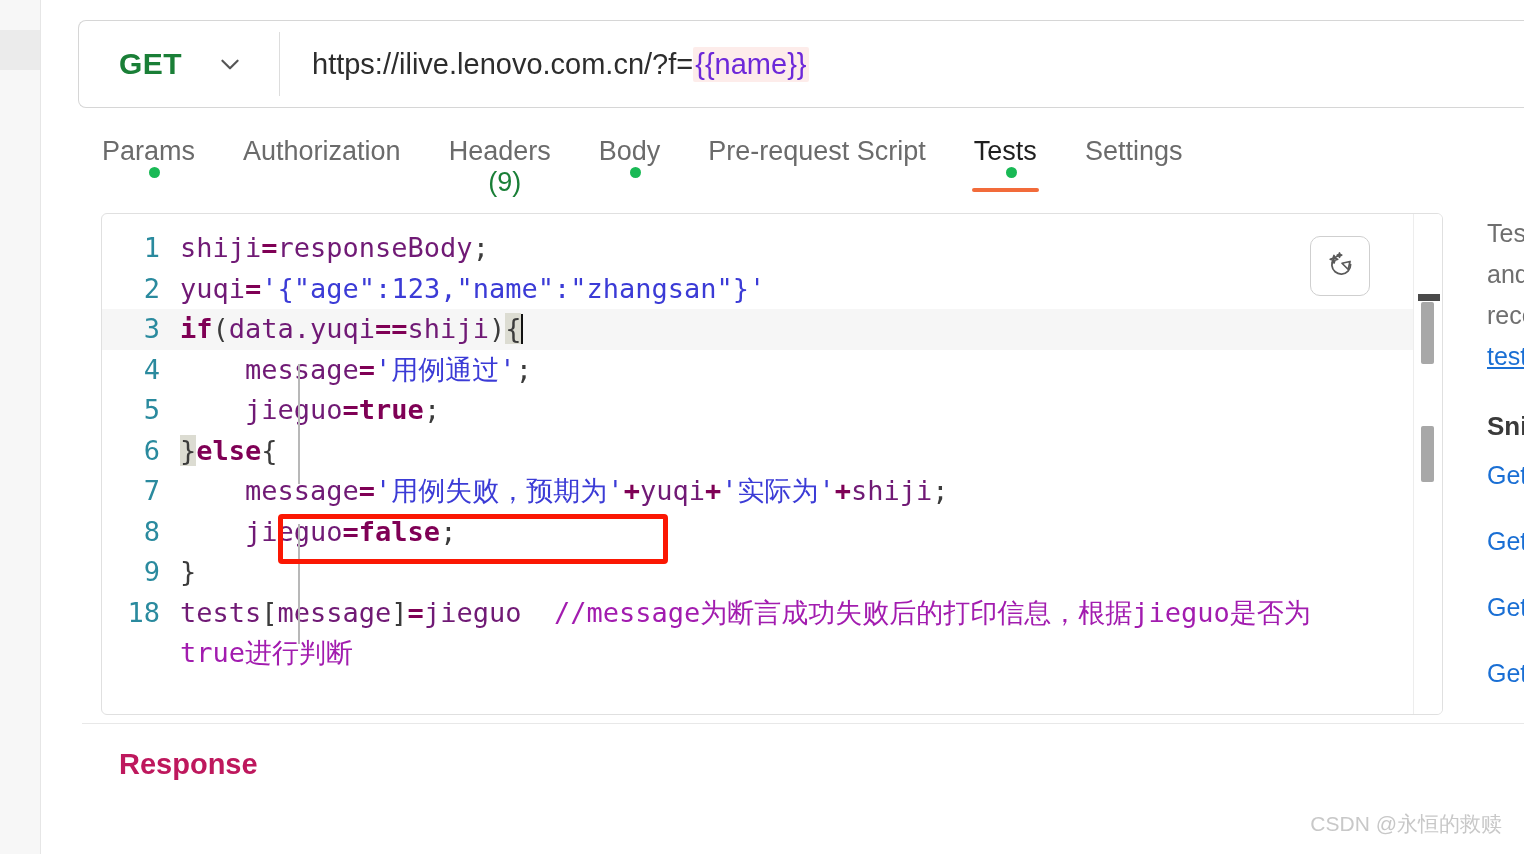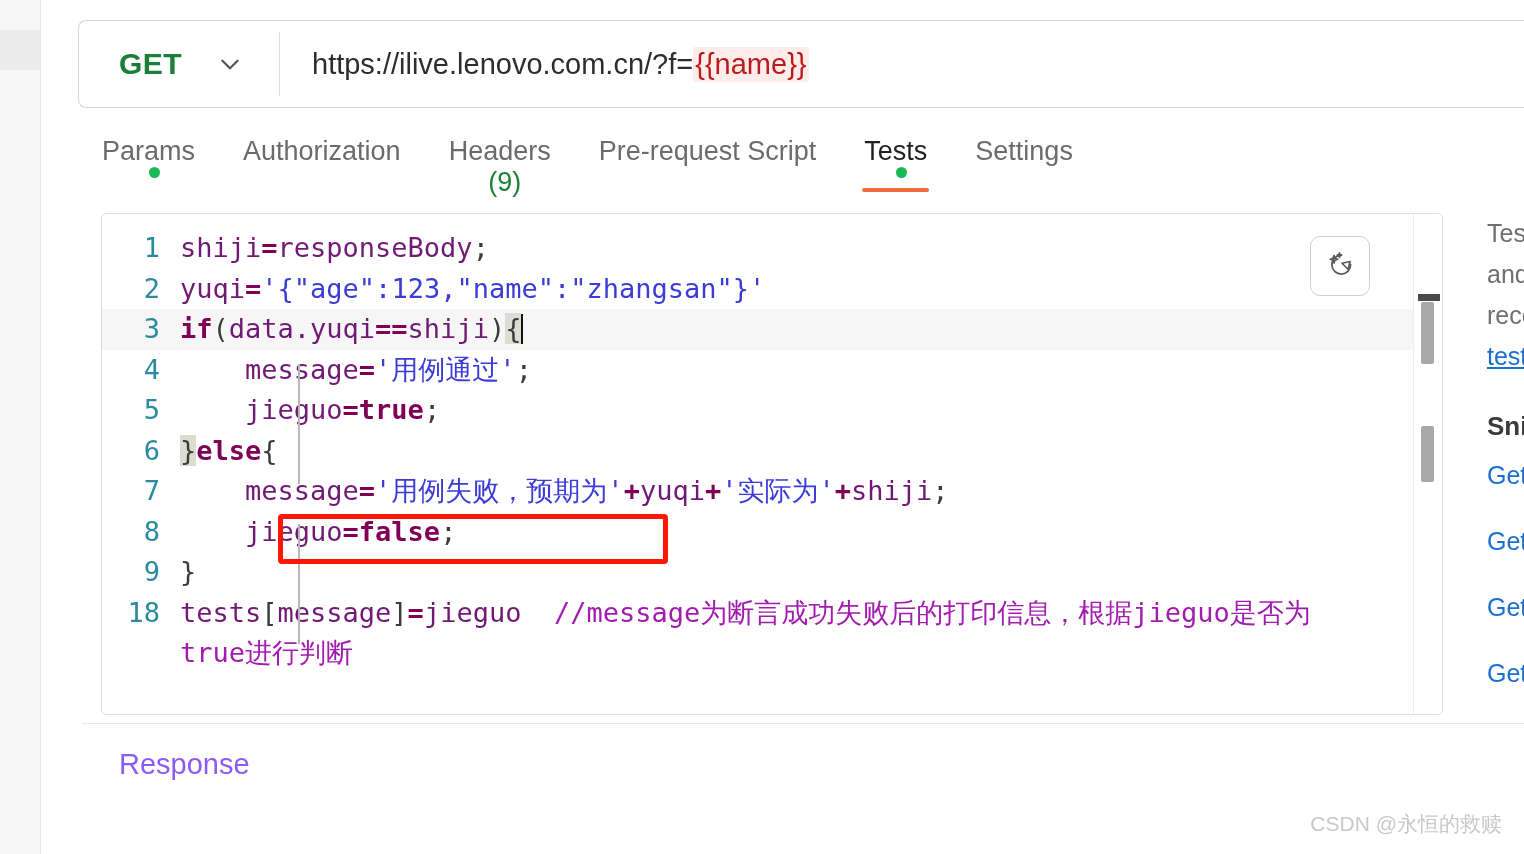--- a/index.html
+++ b/index.html
@@ -51,21 +51,21 @@
     width:1px;height:64px;background:#dddddd;
   }
   #url-input{
     flex:1;height:100%;display:flex;align-items:center;
     padding-left:32px;box-sizing:border-box;
     font-size:29px;color:#2b2b2b;white-space:nowrap;
     cursor:text;
   }
   #url-input .url-text{color:#2d2d2d;}
   #url-var{
-    color:#b91c1c;background:#fdecea;padding:1px 2px;border-radius:2px;
+    color:#6d28d9;background:#fdecea;padding:1px 2px;border-radius:2px;
   }
   
   #tabs{
     position:absolute;left:37px;top:136px;height:60px;
     display:flex;align-items:flex-start;
   }
   .tab{
     position:relative;
     padding:0 24px;height:56px;
     display:flex;align-items:center;
@@ -175,21 +175,21 @@
   }
   #help-panel .hp-link{
     font-size:25px;line-height:66px;color:#1a6fd4;white-space:nowrap;cursor:pointer;
   }
   
   #response-sep{
     position:absolute;left:41px;top:723px;right:0;height:1px;background:#e8e8e8;
   }
   #response-title{
     position:absolute;left:78px;top:748px;
-    font-size:29px;font-weight:400;color:#8b5cf6;
+    font-size:29px;font-weight:700;color:#be185d;
   }
   
   #watermark{
     position:absolute;right:22px;bottom:16px;
     font-size:21px;color:#c8c8c8;white-space:nowrap;
   }
 </style>
 </head>
 <body>
 
@@ -219,20 +219,24 @@
     <div class="tab">
       <span>Params</span>
       <span class="tab-dot"></span>
     </div>
     <div class="tab">
       <span>Authorization</span>
     </div>
     <div class="tab">
       <span>Headers</span>
       <span class="tab-count">(9)</span>
+    </div>
+    <div class="tab">
+      <span>Body</span>
+      <span class="tab-dot"></span>
     </div>
     <div class="tab">
       <span>Pre-request Script</span>
     </div>
     <div class="tab active">
       <span>Tests</span>
       <span class="tab-dot"></span>
       <span class="tab-underline"></span>
     </div>
     <div class="tab">

